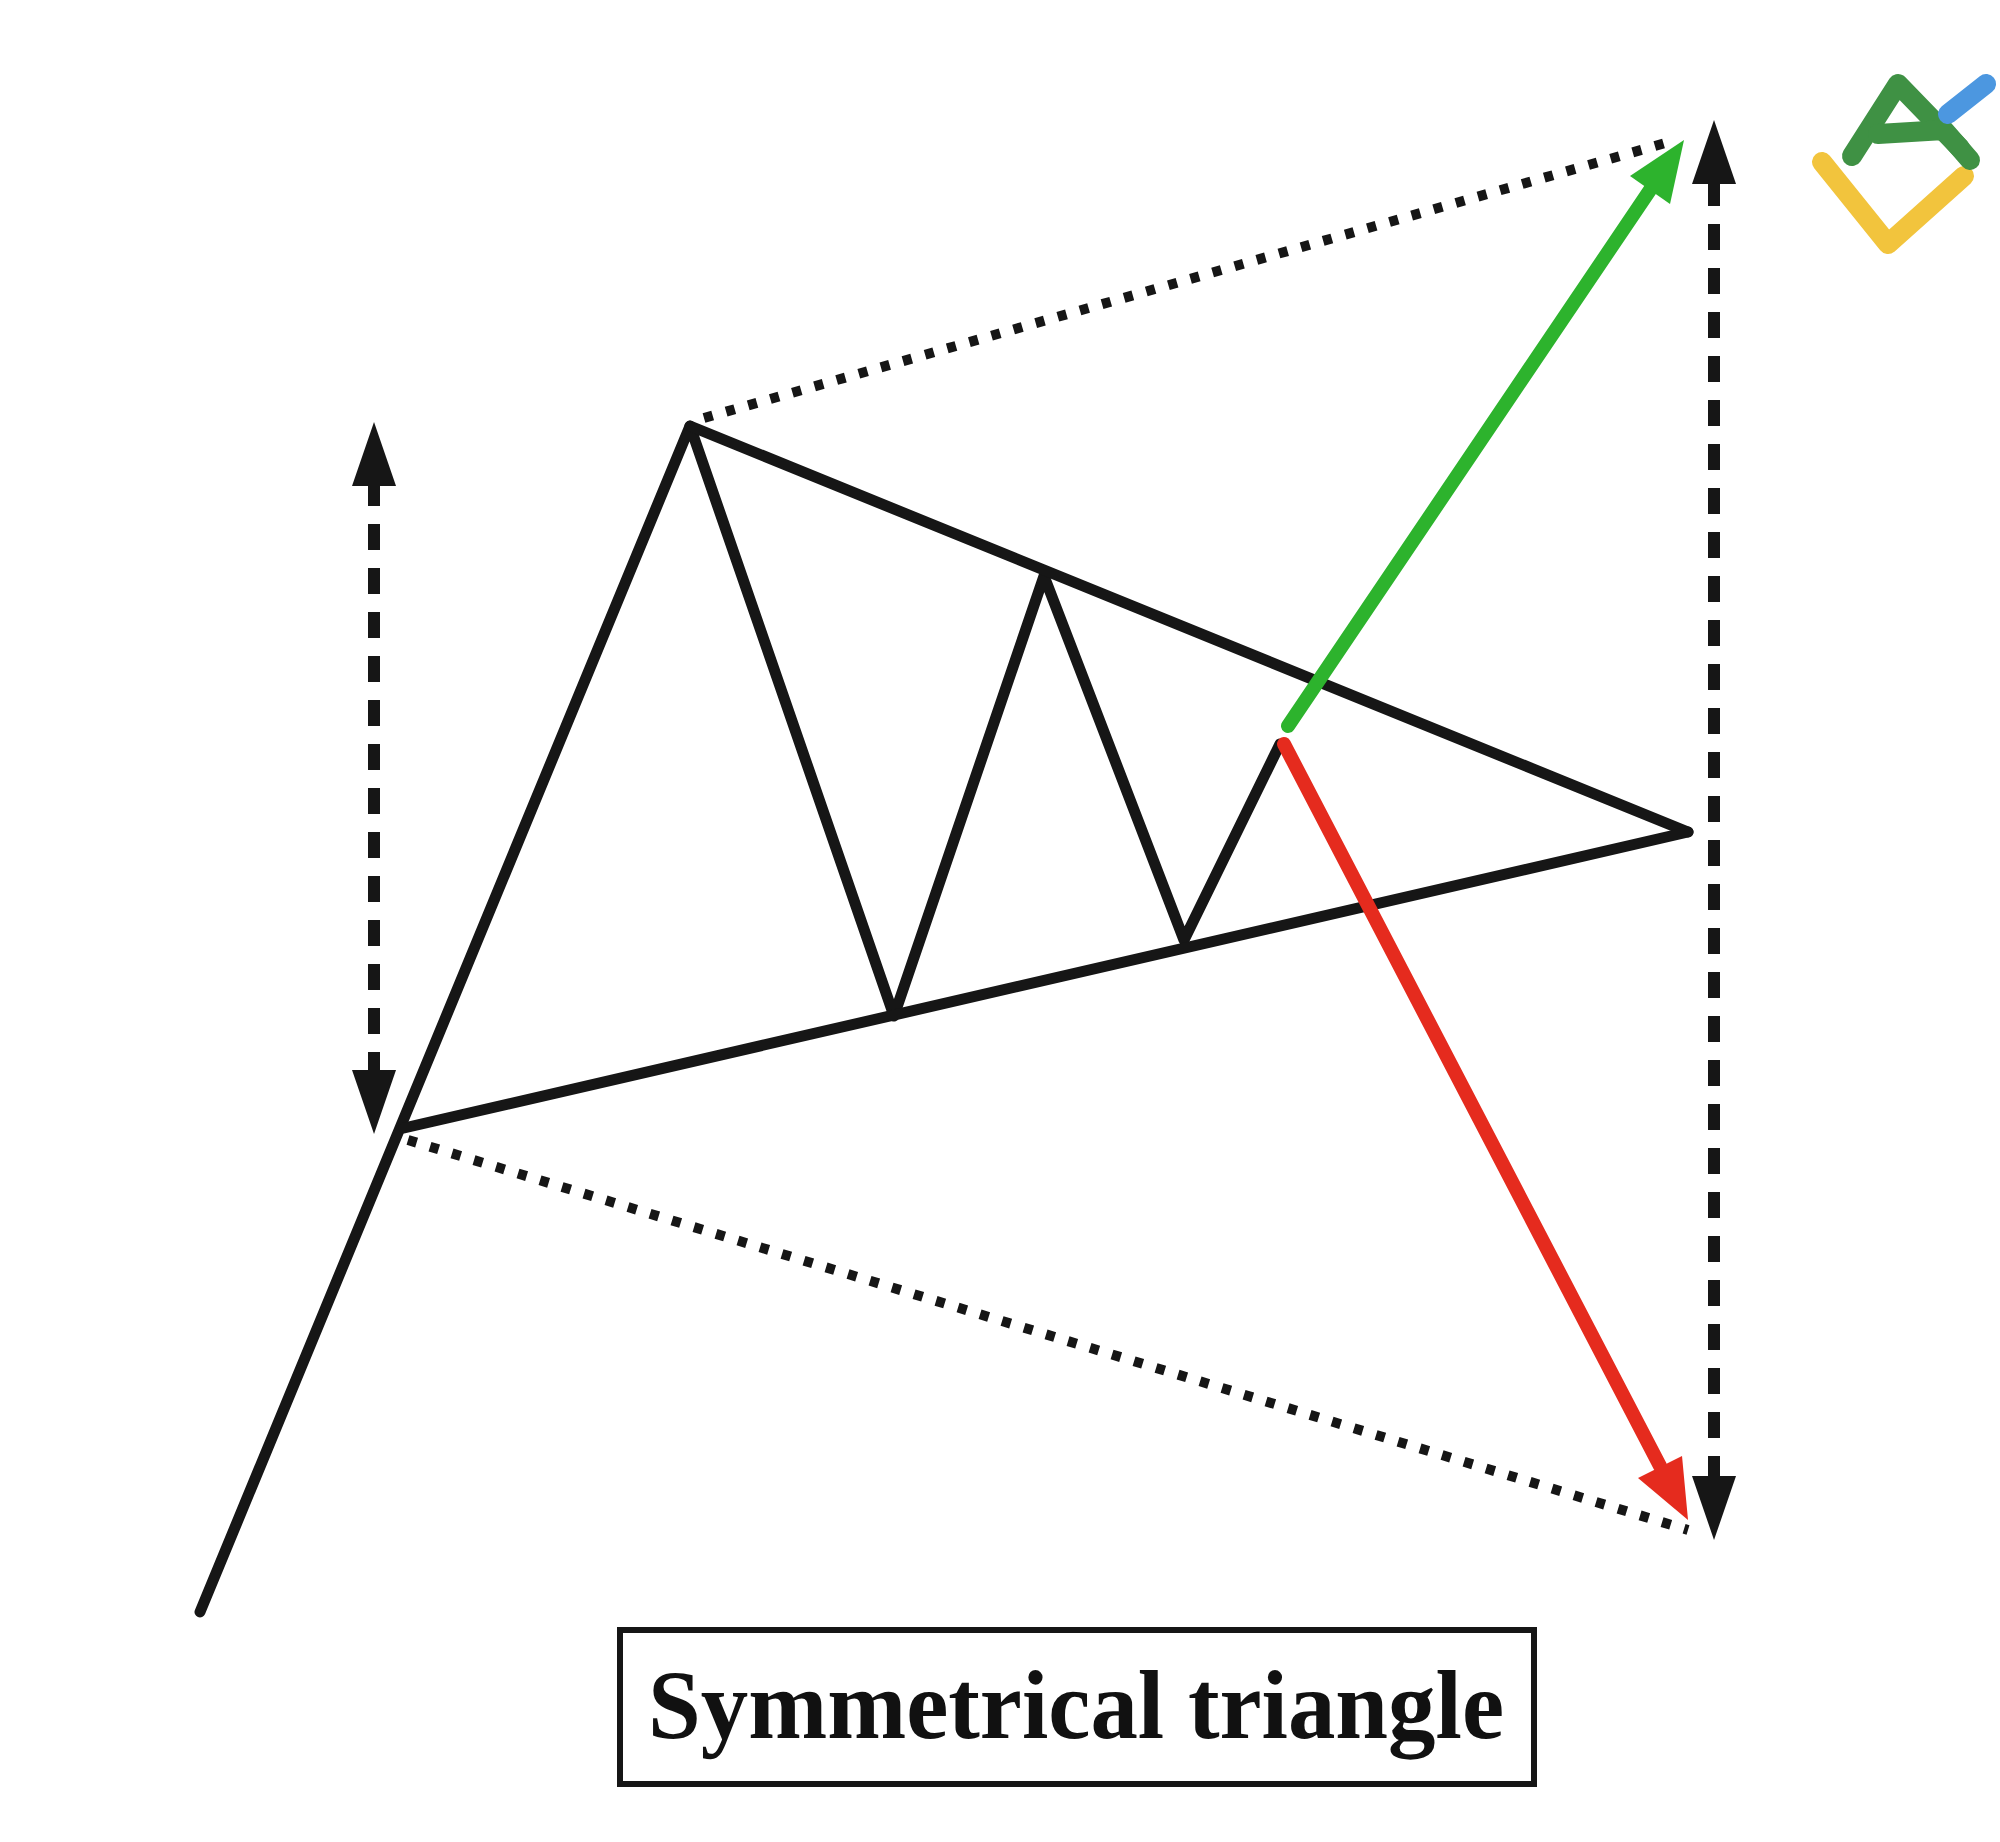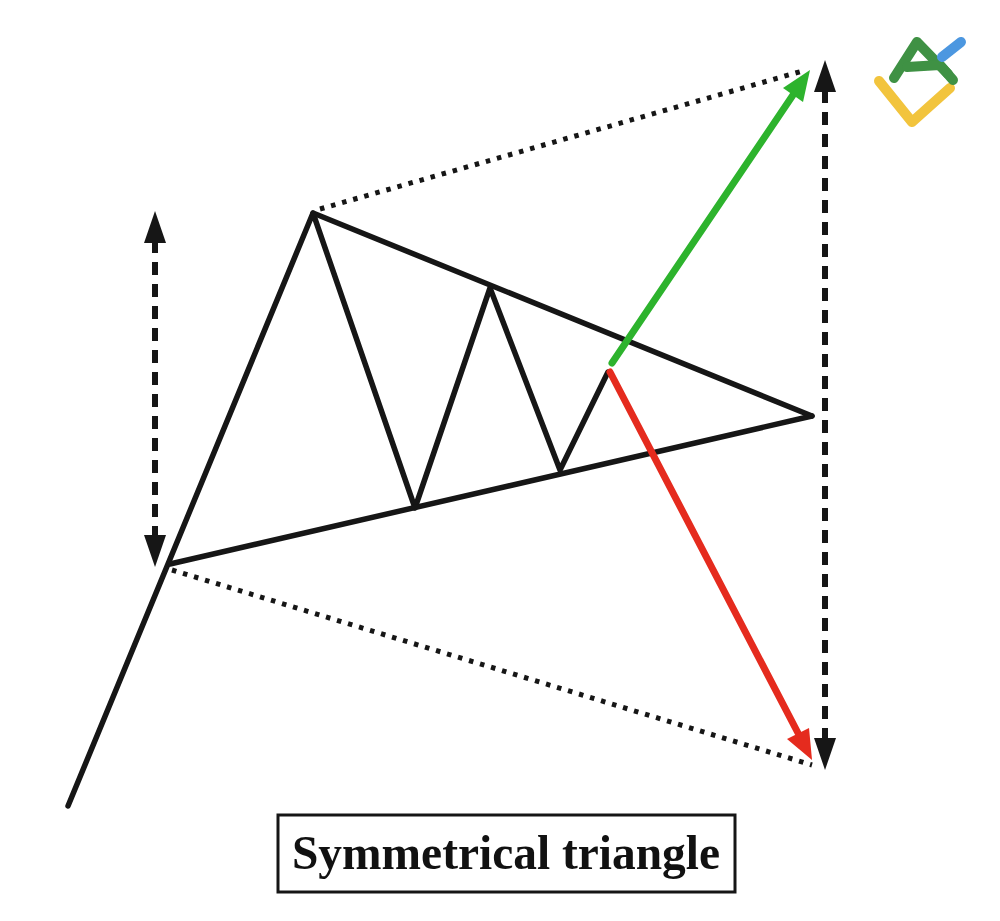--- a/index.html
+++ b/index.html
@@ -9,20 +9,21 @@
     width: 1000px;
     height: 921px;
     overflow: hidden;
     font-family: "Liberation Serif", "DejaVu Serif", serif;
   }
   .stage {
     position: relative;
     width: 936px;
     height: 921px;
     background: #ffffff;
+    margin-left: 32px;
   }
   svg { display: block; }
 
   
   .solid {
     fill: none;
     stroke-width: 5.5;
     stroke-linecap: round;
     stroke-linejoin: round;
   }

